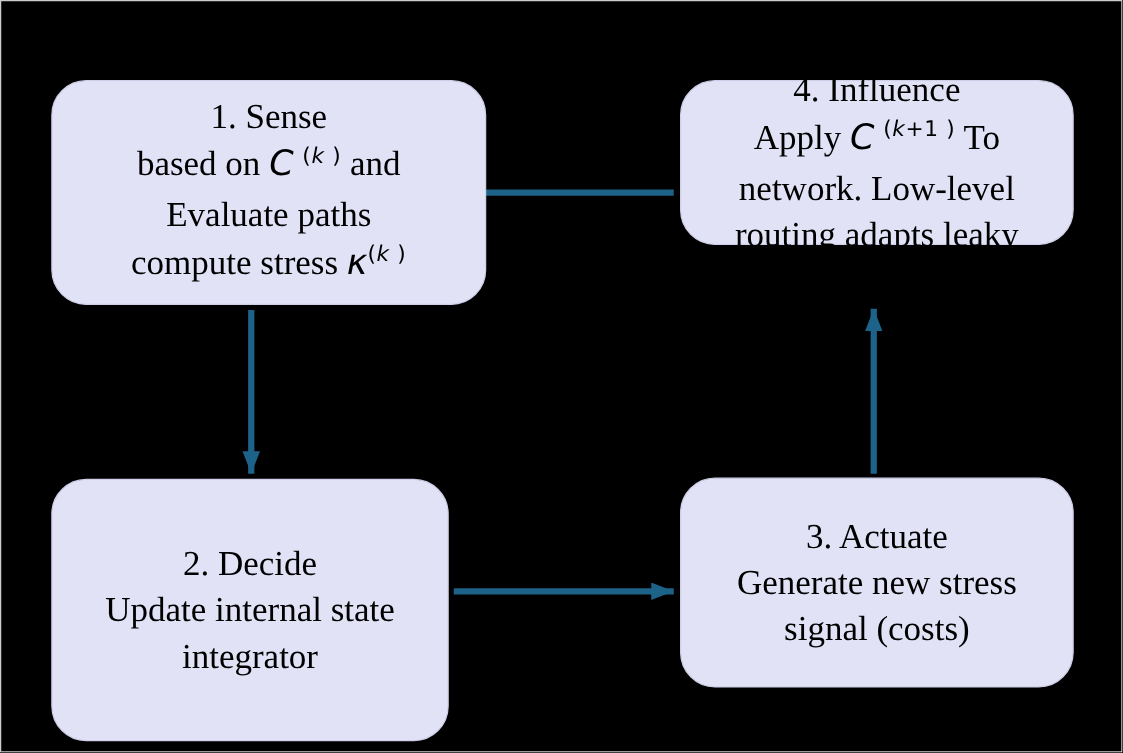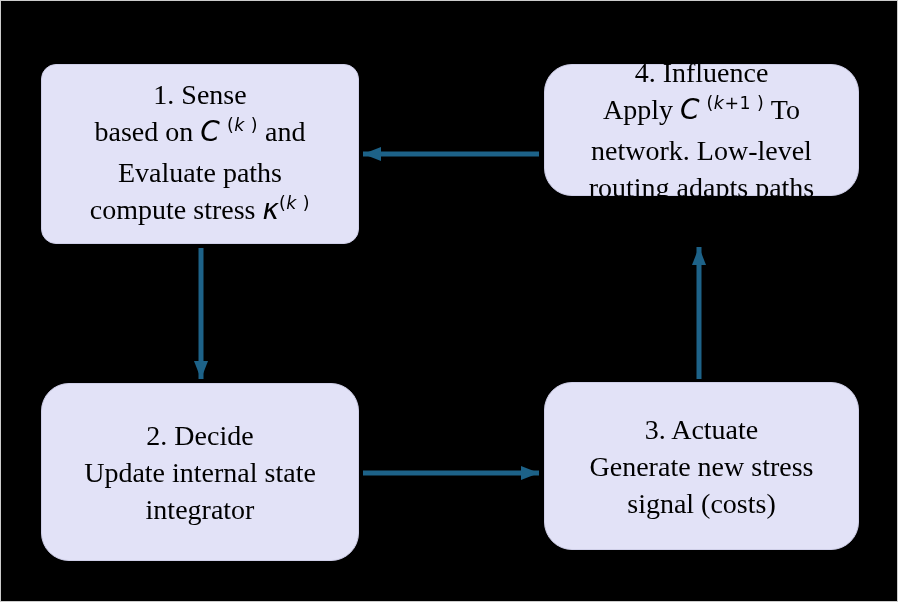--- a/index.html
+++ b/index.html
@@ -43,23 +43,23 @@
     align-items: center;
     text-align: center;
     color: var(--text, #000);
     font-size: 28px;
     line-height: 37px;
   }
   .box .line { white-space: nowrap; }
   .seg.it  { font-style: italic; }
   .seg.math { font-family: "DejaVu Sans", sans-serif; }
   .seg.sup { font-size: 0.62em; position: relative; top: -0.55em; letter-spacing: 0.5px; }
-  .box-sense     { left: 40px;  top: 63px;  width: 318px; height: 180px; border-radius: 15px; }
+  .box-sense     { left: 40px;  top: 63px;  width: 348px; height: 180px; }
   .box-influence { left: 543px; top: 63px;  width: 315px; height: 132px; }
-  .box-decide    { left: 40px;  top: 382px; width: 318px; height: 178px; }
+  .box-decide    { left: 40px;  top: 382px; width: 318px; height: 210px; }
   .box-actuate   { left: 543px; top: 381px; width: 315px; height: 168px; }
 </style>
 </head>
 <body>
 
 <div class="canvas">
 
   <svg class="arrows-layer" viewBox="0 0 898 602" xmlns="http://www.w3.org/2000/svg">
     <defs>
       <marker id="ah" markerUnits="userSpaceOnUse" markerWidth="24" markerHeight="18" refX="18" refY="7" orient="auto">
@@ -76,21 +76,21 @@
       <div class="line"><span class="seg">1. Sense</span></div>
       <div class="line"><span class="seg">based on </span><span class="seg it math">C</span><span class="seg"> </span><span class="seg math sup">(</span><span class="seg it math sup">k</span><span class="seg math sup"> )</span><span class="seg"> and</span></div>
       <div class="line"><span class="seg">Evaluate paths</span></div>
       <div class="line"><span class="seg">compute stress </span><span class="seg it math">κ</span><span class="seg math sup">(</span><span class="seg it math sup">k</span><span class="seg math sup"> )</span></div>
     </div>
 
   <div class="box box-influence">
       <div class="line"><span class="seg">4. Influence</span></div>
       <div class="line"><span class="seg">Apply </span><span class="seg it math">C</span><span class="seg"> </span><span class="seg math sup">(</span><span class="seg it math sup">k</span><span class="seg math sup">+1</span><span class="seg math sup"> )</span><span class="seg"> To</span></div>
       <div class="line"><span class="seg">network. Low-level</span></div>
-      <div class="line"><span class="seg">routing adapts paths</span></div>
+      <div class="line"><span class="seg">routing adapts leaky</span></div>
     </div>
 
   <div class="box box-decide">
       <div class="line"><span class="seg">2. Decide</span></div>
       <div class="line"><span class="seg">Update internal state</span></div>
       <div class="line"><span class="seg">integrator</span></div>
     </div>
 
   <div class="box box-actuate">
       <div class="line"><span class="seg">3. Actuate</span></div>

